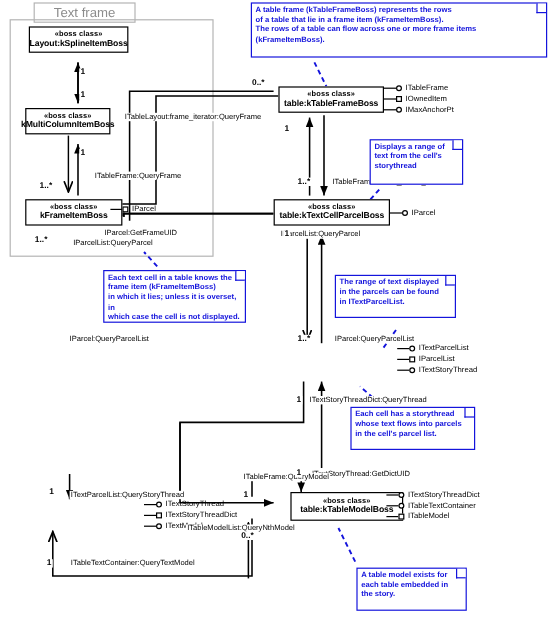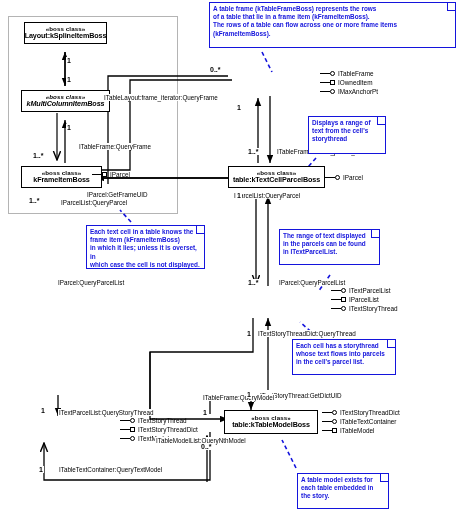--- a/index.html
+++ b/index.html
@@ -73,20 +73,23 @@
     border-left:1.2px solid #1414dc;border-bottom:1.2px solid #1414dc;
     box-sizing:border-box;
   }
   .note p{margin:0;}
 </style>
 </head>
 <body>
 
 <div id="canvas">
 
+  <div class="pkg-tab" style="left:28px;top:2px;width:83px;height:15px;">
+    <span>Text frame</span>
+  </div>
   <div class="pkg" style="left:8px;top:16px;width:168px;height:196px;"></div>
 
   <svg class="layer under" viewBox="0 0 462 530">
     <defs>
       <marker id="solidArrow" markerWidth="9" markerHeight="9" refX="8" refY="3.2" orient="auto" markerUnits="userSpaceOnUse">
         <path d="M0,0 L8,3.2 L0,6.4 z" fill="#000"></path>
       </marker>
       <marker id="openArrow" markerWidth="10" markerHeight="10" refX="9" refY="3.6" orient="auto" markerUnits="userSpaceOnUse">
         <path d="M0,0 L9,3.6 L0,7.2" fill="none" stroke="#000" stroke-width="1.4"></path>
       </marker>
@@ -150,39 +153,43 @@
       <line x1="316" y1="336" x2="300" y2="322"></line>
       <line x1="296" y1="468" x2="282" y2="440"></line>
     </g>
   </svg>
 
   <div class="cls" style="left:24px;top:22px;width:83px;height:22px;">
     <span class="stereo">«boss class»</span>
     <span class="cname">Layout:kSplineItemBoss</span>
   </div>
 
-  <div class="cls" style="left:21px;top:90px;width:89px;height:22px;font-style:italic;">
+  <div class="cls" style="left:21px;top:90px;width:71px;height:22px;">
     <span class="stereo">«boss class»</span>
     <span class="cname">kMultiColumnItemBoss</span>
   </div>
 
   <div class="cls" style="left:21px;top:166px;width:81px;height:22px;">
     <span class="stereo">«boss class»</span>
     <span class="cname">kFrameItemBoss</span>
   </div>
 
+  <div class="cls" style="left:232px;top:72px;width:88px;height:22px;">
+    <span class="stereo">«boss class»</span>
+    <span class="cname">table:kTableFrameBoss</span>
+  </div>
 
   <div class="cls" style="left:228px;top:166px;width:97px;height:22px;">
     <span class="stereo">«boss class»</span>
     <span class="cname">table:kTextCellParcelBoss</span>
   </div>
 
 
 
-  <div class="cls" style="left:224px;top:410px;width:94px;height:24px;">
+  <div class="cls" style="left:242px;top:410px;width:94px;height:24px;">
     <span class="stereo">«boss class»</span>
     <span class="cname">table:kTableModelBoss</span>
   </div>
 
   <div class="iface" style="left:92px;top:171px;">
     <span class="stem"></span>
     <span class="sq"></span>
     <span class="itxt">IParcel</span>
   </div>
 

